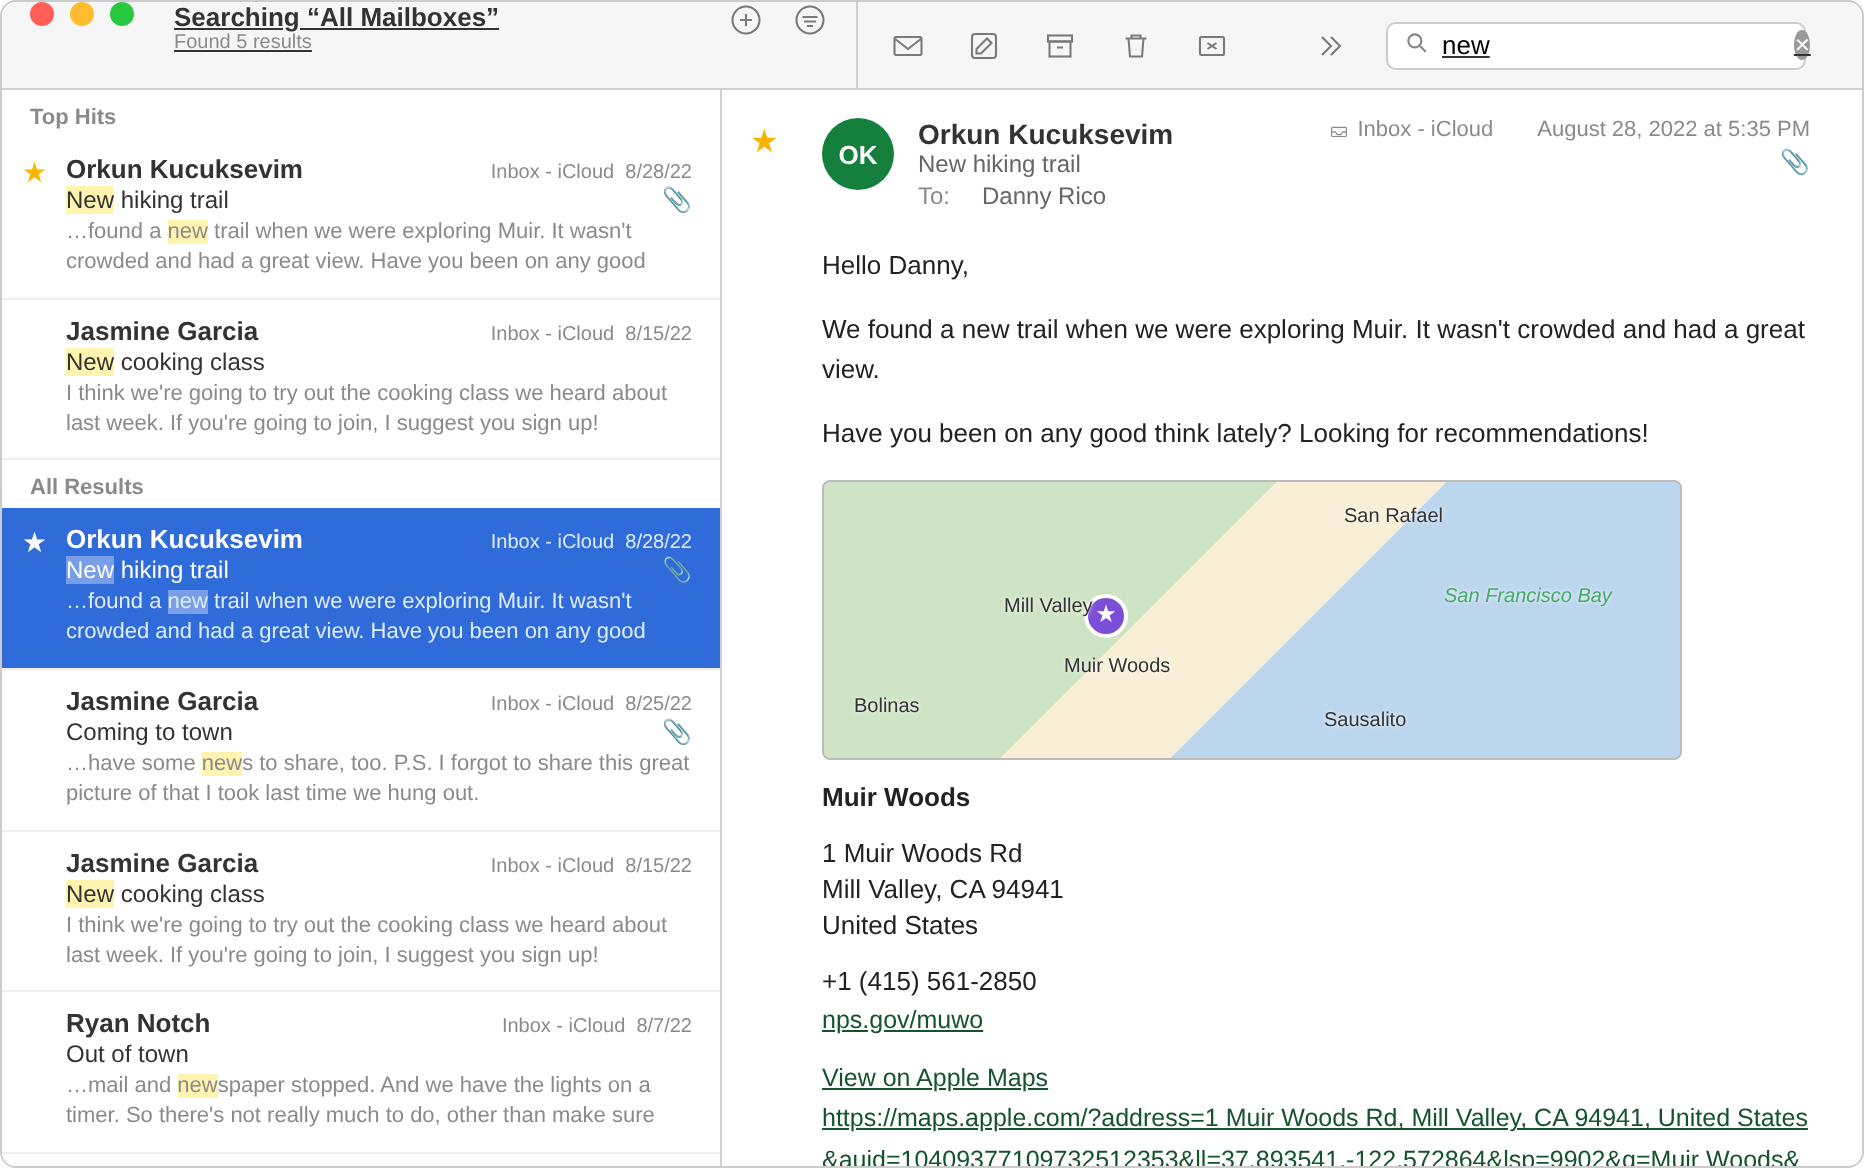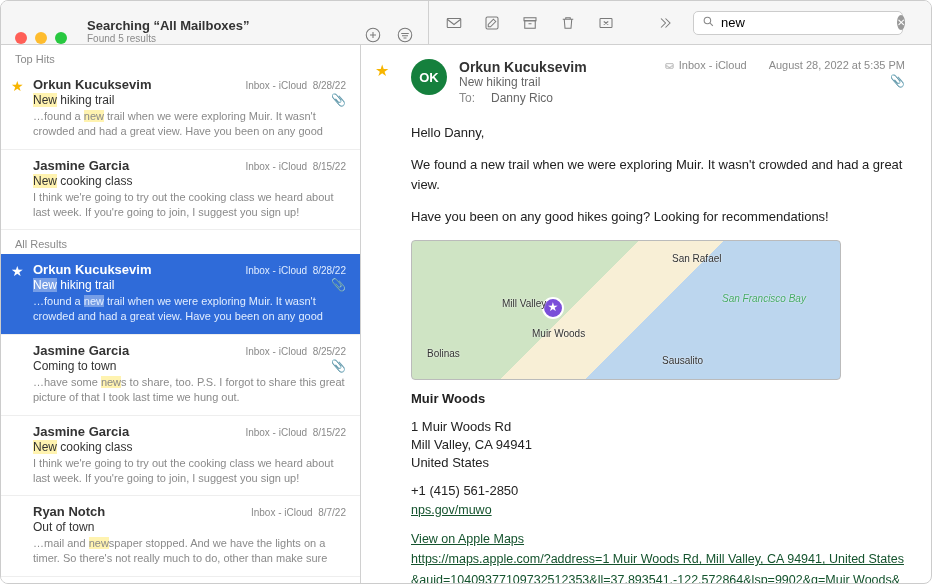--- a/index.html
+++ b/index.html
@@ -1,37 +1,37 @@
 <!DOCTYPE html>
 <html><head>
 <meta charset="utf-8">
 <style>
 * { box-sizing: border-box; margin: 0; padding: 0; }
 body { font-family: -apple-system, "Helvetica Neue", Arial, sans-serif; font-size: 13px; color: #333; background: #fff; width: 932px; height: 584px; overflow: hidden; }
 .window { display: flex; flex-direction: column; height: 100%; border: 1px solid #ccc; border-radius: 8px; overflow: hidden; }
-.titlebar { display: flex; align-items: flex-end; height: 44px; border-bottom: 1px solid #d0d0d0; background: #f6f6f6; }
+.titlebar { display: flex; align-items: flex-start; height: 44px; border-bottom: 1px solid #d0d0d0; background: #f6f6f6; text-decoration: underline; }
 .traffic { display: flex; gap: 8px; padding: 0 14px; }
 .tl { width: 12px; height: 12px; border-radius: 50%; }
 .tl.red{background:#ff5f57}.tl.yellow{background:#febc2e}.tl.green{background:#28c840}
 .title-col { display:flex; flex-direction:column; justify-content:center; padding-left:6px; flex:0 0 200px;}
 .title-main{font-weight:600;font-size:13px;color:#333}
 .title-sub{font-size:10px;color:#8a8a8a}
 .tb-icons-left{display:flex;gap:14px;margin-left:auto;margin-right:14px;color:#7a7a7a}
 .tb-divider{width:1px;height:100%;background:#d0d0d0}
 .tb-icons-right{display:flex;gap:20px;padding:0 16px;color:#7a7a7a;align-items:center;height:100%}
 .tb-spacer{flex:1}
 .tb-icon{width:18px;height:18px;display:flex;align-items:center;justify-content:center}
 .tb-icon svg{width:18px;height:18px;stroke:#7a7a7a;fill:none;stroke-width:1.4}
 .searchbox{display:flex;align-items:center;background:#fff;border:1px solid #ccc;border-radius:5px;padding:3px 8px;width:210px;margin-right:12px}
 .searchbox input{border:none;outline:none;flex:1;font-size:13px;background:transparent}
 .searchbox .sicon{color:#888;margin-right:6px}
 .searchbox .clear{width:15px;height:15px;border-radius:50%;background:#9a9a9a;color:#fff;font-size:10px;display:flex;align-items:center;justify-content:center;cursor:pointer}
 .content{display:flex;flex:1;overflow:hidden}
 .sidebar{width:360px;border-right:1px solid #d0d0d0;overflow-y:auto;background:#fff}
-.section-hdr{font-size:11px;color:#8a8a8a;font-weight:400;padding:8px 14px 4px}
+.section-hdr{font-size:11px;color:#8a8a8a;font-weight:700;padding:8px 14px 4px}
 .msg-item{padding:8px 14px 10px 32px;border-bottom:1px solid #eee;position:relative;cursor:pointer}
 .msg-item.selected{background:#2f6bd9;color:#fff}
 .msg-item.selected .meta,.msg-item.selected .preview{color:#e0ecff}
 .msg-item.selected .hl{background:rgba(255,255,255,.35)}
 .star{position:absolute;left:10px;top:9px;color:#f7b500;font-size:14px}
 .msg-item.selected .star{color:#fff}
 .row1{display:flex;justify-content:space-between;align-items:baseline}
 .sender{font-weight:700;font-size:13px}
 .meta{font-size:10px;color:#8a8a8a;white-space:nowrap;display:flex;align-items:center;gap:6px}
 .subject{font-size:12px;margin-top:1px}
@@ -237,21 +237,21 @@
               <span style="width:10px"></span>
               <span>August 28, 2022 at 5:35 PM</span>
             </div>
           <div><span class="attach">📎</span></div>
         </div>
       </div>
 
       <div class="rd-body">
         <p>Hello Danny,</p>
         <p>We found a new trail when we were exploring Muir. It wasn't crowded and had a great view.</p>
-        <p>Have you been on any good hikes going? Looking for recommendations!</p>
+        <p>Have you been on any good think lately? Looking for recommendations!</p>
 
         <div class="mapbox">
           <div class="map-pin">★</div>
           <span class="map-lbl" style="left:260px;top:10px">San Rafael</span>
           <span class="map-lbl" style="left:310px;top:50px;font-style:italic;color:#4a6">San Francisco Bay</span>
           <span class="map-lbl" style="left:90px;top:55px">Mill Valley</span>
           <span class="map-lbl" style="left:120px;top:85px">Muir Woods</span>
           <span class="map-lbl" style="left:250px;top:112px">Sausalito</span>
           <span class="map-lbl" style="left:15px;top:105px">Bolinas</span>
         </div>

